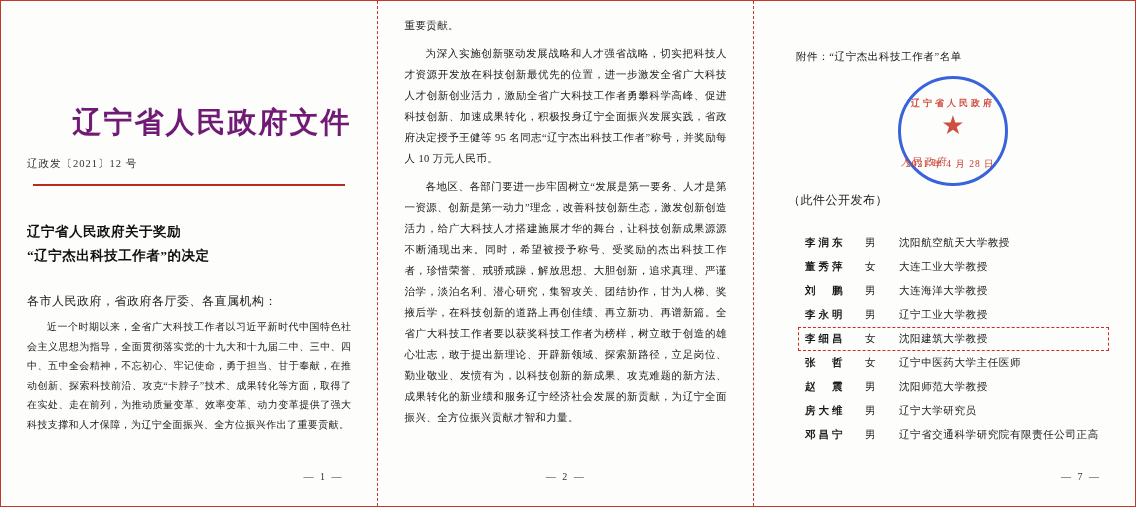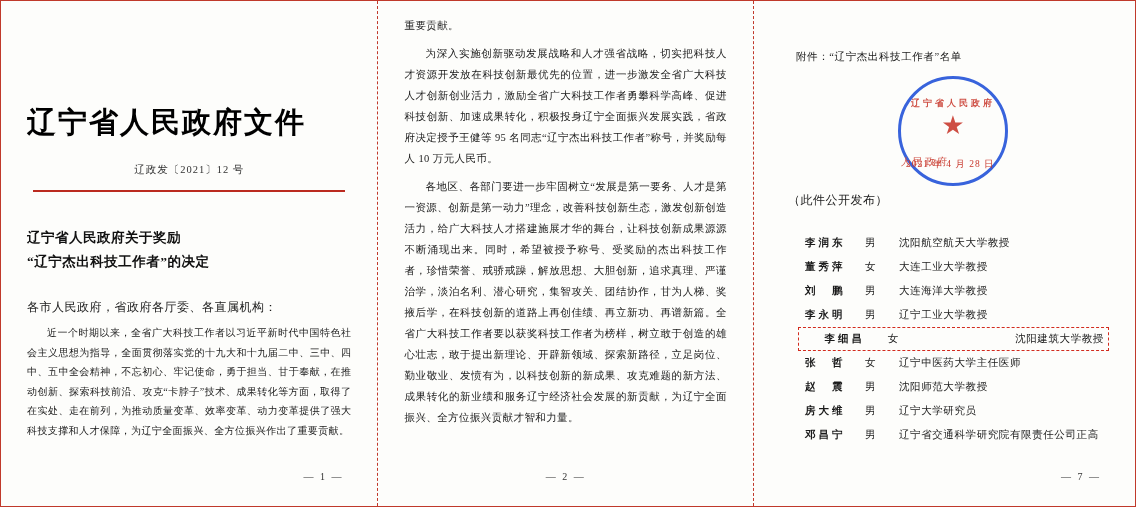--- a/index.html
+++ b/index.html
@@ -34,31 +34,30 @@
     height: 100%;
     padding: 10px 26px 10px 26px;
   }
   .col-1 { width: 33.2%; }
   .col-2 { width: 33.2%; border-left: 1.4px dashed #c0392b; border-right: 1.4px dashed #c0392b; }
   .col-3 { width: 33.6%; }
 
   
   .doc-header {
     margin-top: 92px;
-    text-align: left;
-    color: #000000;
+    text-align: right;
+    color: #701a75;
     font-family: Liberation Serif, serif;
     font-weight: bold;
     font-size: 29px;
     letter-spacing: 2px;
     white-space: nowrap;
   }
   .doc-number {
-    margin-top: 20px;
-    text-align: center;
+    margin-top: 14px;
     font-size: 10.5px;
     color: #333;
     letter-spacing: 1px;
   }
   .red-rule {
     margin: 13px 6px 0 6px;
     height: 2px;
     background: #bb2a1f;
   }
   .title-block {
@@ -189,21 +188,20 @@
     align-items: center;
     font-size: 10.5px;
     color: #1a1a1a;
     padding: 4px 4px 4px 6px;
     letter-spacing: 0.6px;
     box-sizing: border-box;
     border: 1.2px dashed transparent;
   }
   .name-row.highlight {
     border-color: #d22b1e;
-    text-align: right;
   }
   .nm { width: 60px; font-weight: bold; letter-spacing: 3px; }
   .gd { width: 34px; }
   .af { flex: 1; }
 </style>
 </head>
 <body>
 
 <div id="page">
   <div class="columns">

